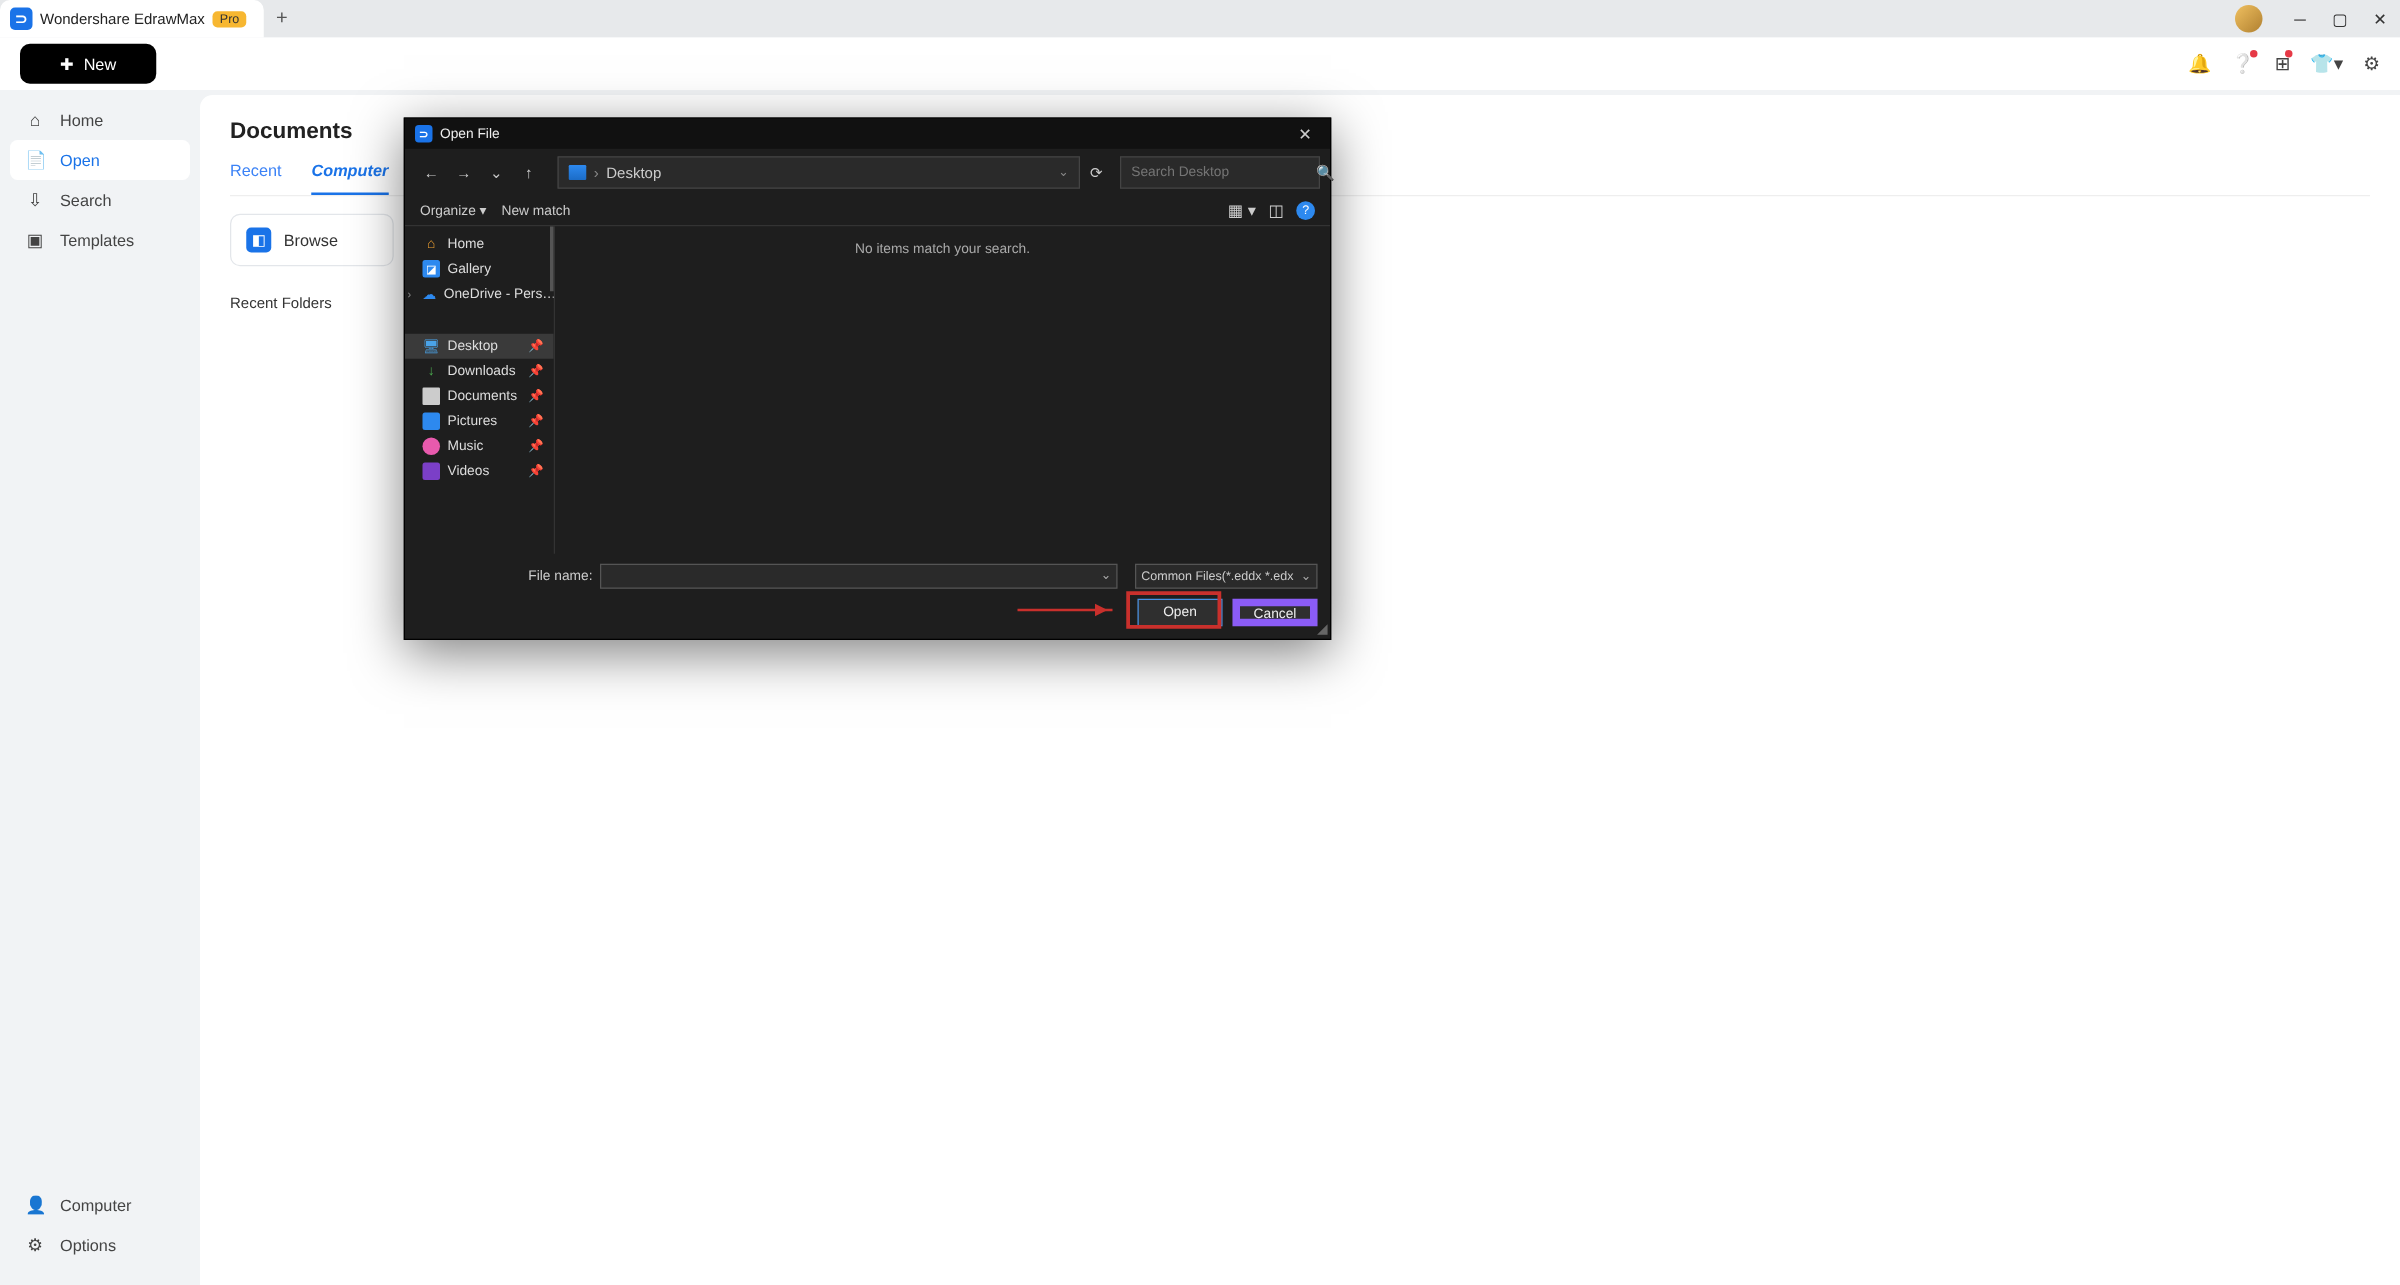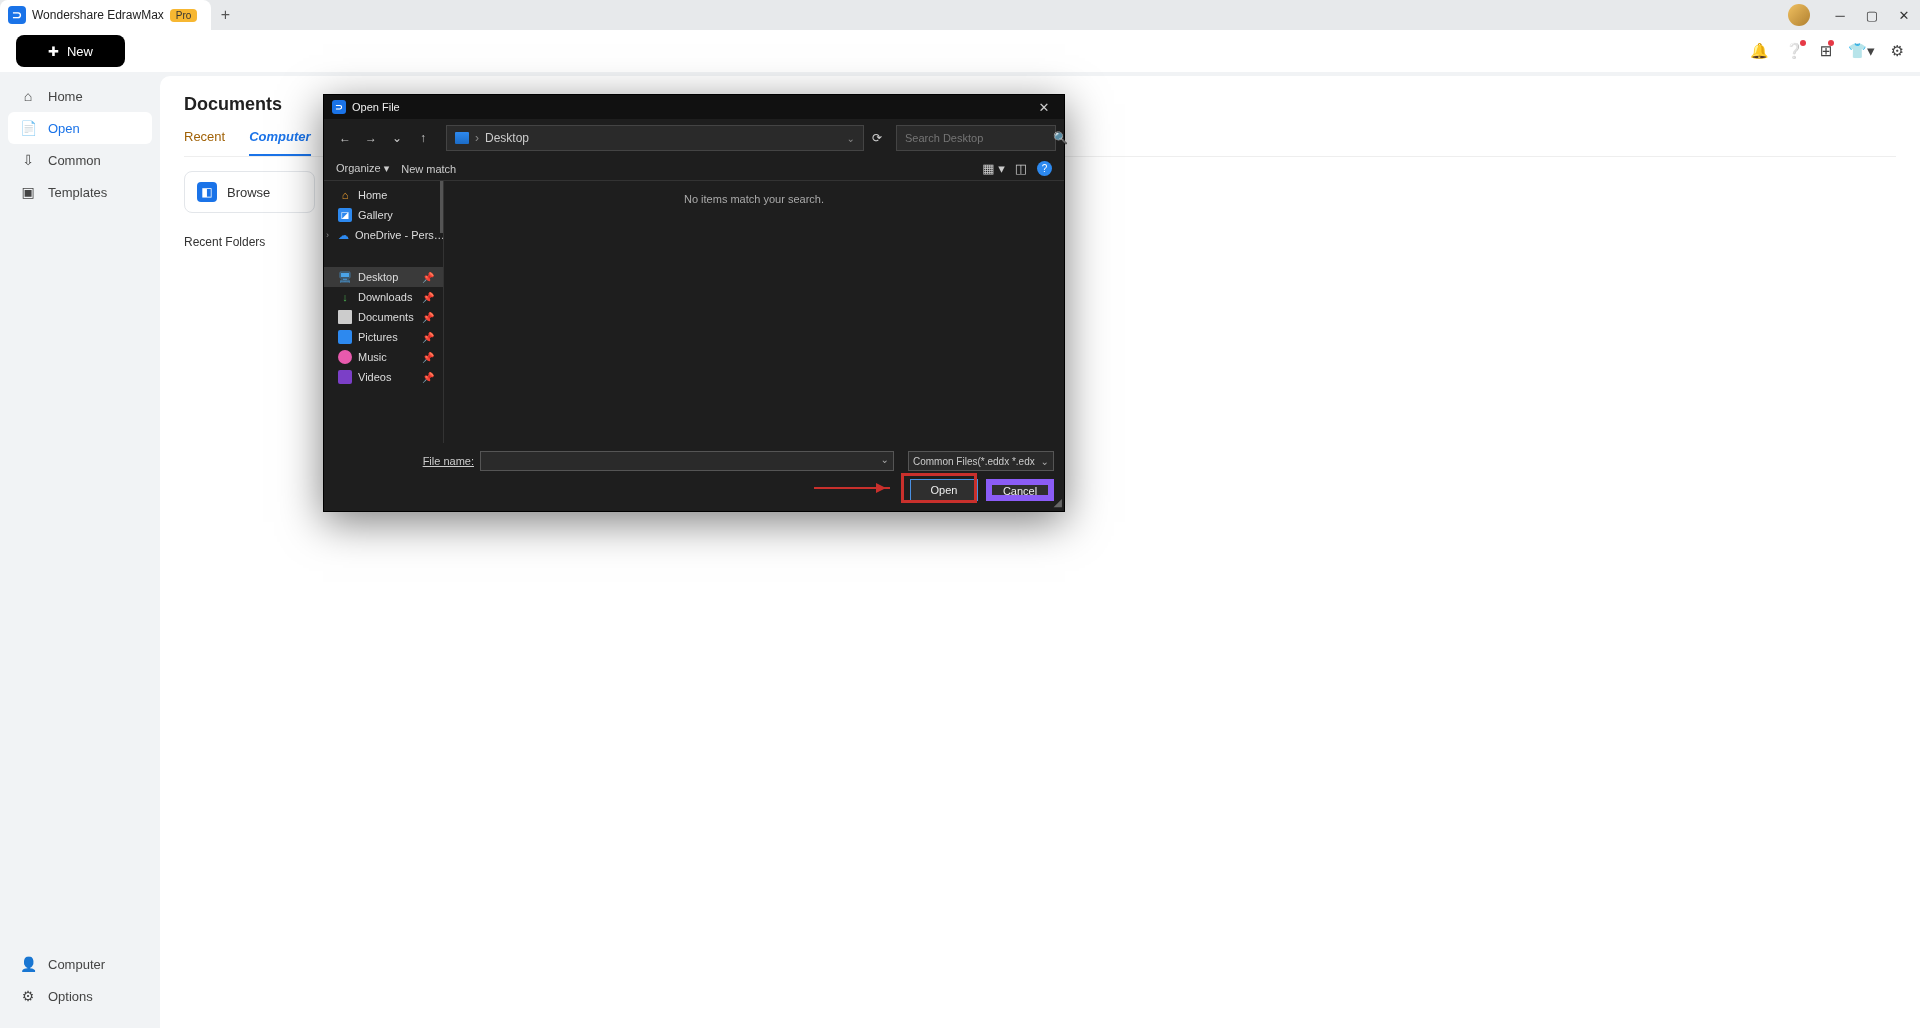--- a/index.html
+++ b/index.html
@@ -30,21 +30,21 @@
 .sidebar { width: 160px; background: transparent; padding: 8px; display: flex; flex-direction: column; }
 .side-item { display: flex; align-items: center; gap: 12px; padding: 8px 12px; color: #444; font-size: 13px; border-radius: 6px; cursor: pointer; }
 .side-item.active { background: #fff; color: #1a73e8; }
 .side-icon { width: 16px; text-align: center; font-size: 14px; }
 .sidebar-bottom { margin-top: auto; margin-bottom: 8px; }
 
 
 .main { flex: 1; background: #fff; border-radius: 10px 0 0 0; padding: 18px 24px; margin-top: 4px; }
 .page-title { font-size: 18px; font-weight: 700; color: #222; margin-bottom: 14px; }
 .tabrow { display: flex; gap: 24px; border-bottom: 1px solid #eee; font-size: 13px; margin-bottom: 14px; }
-.doc-tab { padding-bottom: 10px; color: #a16207; cursor: pointer; }
+.doc-tab { padding-bottom: 10px; color: #3b82f6; cursor: pointer; }
 .doc-tab.active { color: #1a73e8; font-weight: 600; border-bottom: 2px solid #1a73e8; font-style: italic; }
 .browse-card { display: inline-flex; align-items: center; gap: 10px; border: 1px solid #e3e6ea; border-radius: 8px; padding: 10px 44px 10px 12px; font-size: 13px; color: #333; cursor: pointer; }
 .browse-icon { width: 20px; height: 20px; background: #1a73e8; border-radius: 4px; display:flex; align-items:center; justify-content:center; color:#fff; font-size:12px;}
 .recent-label { margin-top: 22px; font-size: 12px; color: #333; }
 
 
 .dialog { position: absolute; left: 323px; top: 94px; width: 742px; height: 418px; background: #1e1e1e; border: 1px solid #000; box-shadow: 0 10px 40px rgba(0,0,0,.5); color: #ddd; font-size: 12px; display: flex; flex-direction: column; }
 .dlg-titlebar { height: 24px; background: #111; display: flex; align-items: center; padding: 0 8px; gap: 6px; }
 .dlg-logo { width: 14px; height: 14px; background: #1a73e8; border-radius: 3px; display:flex;align-items:center;justify-content:center;color:#fff;font-size:9px;font-weight:bold;}
 .dlg-title { color: #eee; font-size: 11px; }
@@ -76,21 +76,21 @@
 .ni-doc { background:#ccc; border-radius:1px; }
 .ni-pic { background:#2d89ef; border-radius:2px; }
 .ni-mus { background:#e85aad; border-radius:50%; }
 .ni-vid { background:#7b3fc7; border-radius:2px; }
 .pin { margin-left:auto; color:#777; font-size:10px; }
 .nav-expand { position:absolute; left:2px; color:#888; font-size:9px; }
 .nav-gap { height: 22px; }
 .file-pane { flex:1; display:flex; justify-content:center; padding-top:12px; color:#aaa; font-size:11px; }
 .dlg-footer { padding: 8px 10px 10px; position: relative; }
 .fname-row { display:flex; align-items:center; gap:6px; }
-.fname-label { color:#ccc; text-align:right; width:140px; font-size:11px;text-decoration:underline;}
+.fname-label { color:#ccc; text-align:right; width:140px; font-size:11px;}
 .fname-input { flex:1; height:20px; background:#2a2a2a; border:1px solid #555; position:relative; }
 .fname-drop { position:absolute; right:4px; top:2px; color:#aaa; font-size:10px; }
 .ftype { width:146px; height:20px; border:1px solid #555; background:#2a2a2a; display:flex; align-items:center; padding:0 4px; color:#ccc; font-size:10px; gap:4px; margin-left:8px; }
 .ftype-drop { margin-left:auto; font-size:10px; color:#aaa; }
 .btn-row { display:flex; justify-content:flex-end; gap:8px; margin-top:8px; }
 .dlg-btn { width:68px; height:22px; border:6px solid #8b5cf6; background:#2f2f2f; color:#eee; font-size:11px; cursor:pointer; }
 .dlg-btn.primary { border:1px solid #4a90e2; }
 .red-box { position:absolute; border:3px solid #c9302c; pointer-events:none; }
 .red-arrow { position:absolute; height:2px; background:#c9302c; }
 .red-arrow::after { content:""; position:absolute; right:-1px; top:-4px; border:5px solid transparent; border-left:10px solid #c9302c; }
@@ -135,21 +135,21 @@
     <div class="side-item">
         <span class="side-icon">⌂</span>
         <span>Home</span>
       </div>
     <div class="side-item active">
         <span class="side-icon">📄</span>
         <span>Open</span>
       </div>
     <div class="side-item">
         <span class="side-icon">⇩</span>
-        <span>Common</span>
+        <span>Search</span>
       </div>
     <div class="side-item">
         <span class="side-icon">▣</span>
         <span>Templates</span>
       </div>
     <div class="sidebar-bottom">
       <div class="side-item">
           <span class="side-icon">👤</span>
           <span>Computer</span>
         </div>

